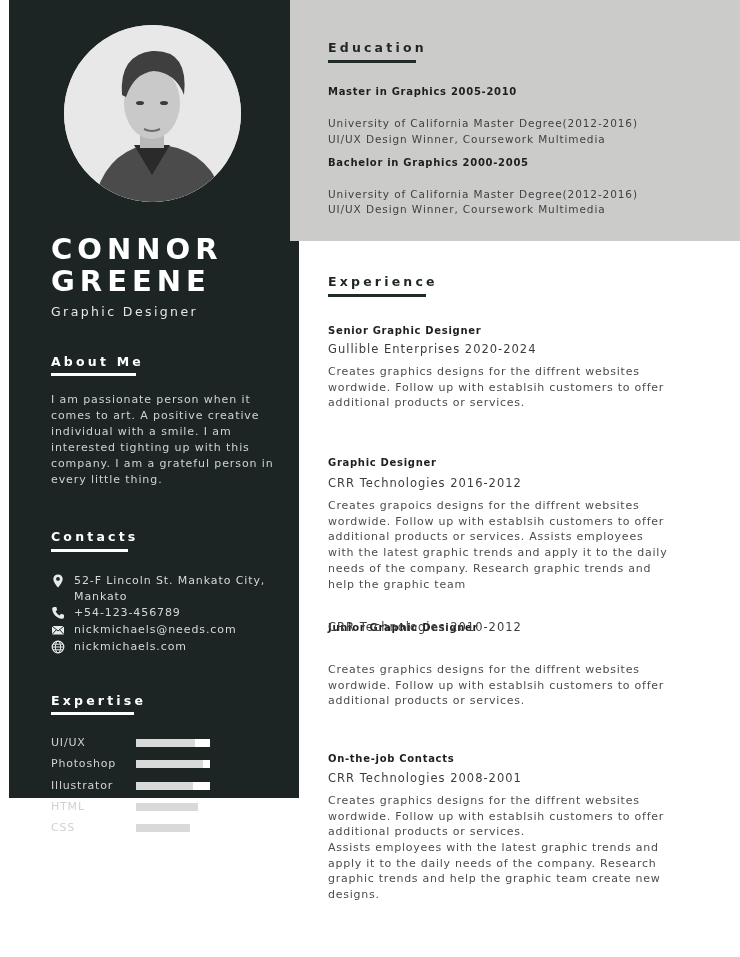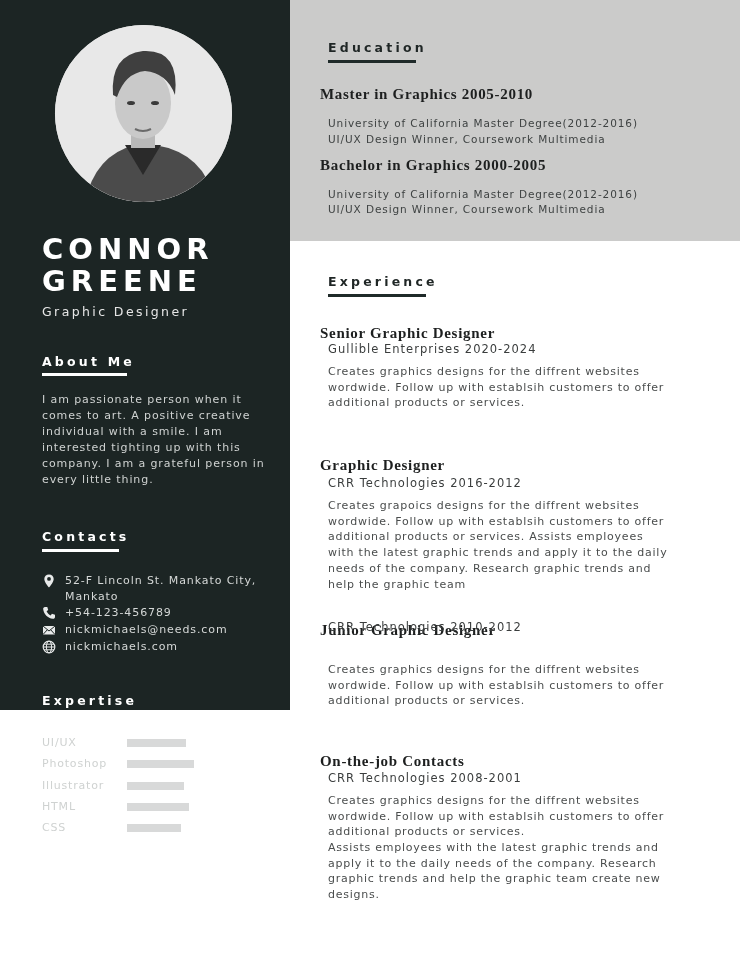--- a/index.html
+++ b/index.html
@@ -1,18 +1,18 @@
 <!DOCTYPE html>
 <html><head>
 <meta charset="utf-8">
 <style>
   * { box-sizing: border-box; margin: 0; padding: 0; }
   html, body { width: 740px; height: 957px; overflow: hidden; background: #ffffff; }
   body { font-family: "DejaVu Sans", sans-serif; position: relative; }
-  .sidebar { position: absolute; left: 0; top: 0; width: 290px; height: 710px; background: #1c2524; }
+  .sidebar { position: absolute; left: 9px; top: 0; width: 290px; height: 798px; background: #1c2524; }
   .photo { position: absolute; left: 55px; top: 25px; width: 177px; height: 177px; border-radius: 50%;
     background: radial-gradient(circle at 50% 45%, #f0f0f0 0%, #e4e4e4 55%, #d6d6d6 100%); overflow: hidden; }
   .photo svg { width: 100%; height: 100%; display: block; }
   .name { position: absolute; left: 42px; top: 233px; color: #ffffff; font-weight: bold; font-size: 29px;
     letter-spacing: 5px; line-height: 32px; }
   .role { position: absolute; left: 42px; top: 304px; color: #e6e6e6; font-size: 12.5px; letter-spacing: 2.4px; }
   .side-h { position: absolute; left: 42px; color: #ffffff; font-weight: bold; font-size: 12.5px; letter-spacing: 3.2px; }
   .side-ul { position: absolute; left: 42px; height: 3px; background: #ffffff; }
   .about { position: absolute; left: 42px; top: 392px; width: 232px; color: #cfd2d1; font-size: 11px;
     line-height: 16px; letter-spacing: 0.9px; }
@@ -20,21 +20,21 @@
     font-size: 11px; letter-spacing: 0.9px; line-height: 16px; }
   .contact .ic { width: 14px; height: 14px; margin-right: 9px; flex: 0 0 14px; margin-top: 1px; }
   .contact .ic svg { width: 14px; height: 14px; display: block; }
   .skill { position: absolute; left: 42px; width: 170px; height: 14px; }
   .skill .lbl { position: absolute; left: 0; top: 0; color: #cfd2d1; font-size: 11px; letter-spacing: 0.8px; line-height: 14px; }
   .skill .track { position: absolute; left: 85px; top: 3px; width: 74px; height: 8px; background: #ffffff; }
   .skill .fill { position: absolute; left: 0; top: 0; height: 8px; background: #d8d9d9; }
   .edu-bg { position: absolute; left: 290px; top: 0; width: 450px; height: 241px; background: #cbcbca; }
   .main-h { position: absolute; left: 328px; color: #1f2625; font-weight: bold; font-size: 12.5px; letter-spacing: 3.2px; }
   .main-ul { position: absolute; left: 328px; height: 3px; background: #1f2a29; }
-  .entry-title { position: absolute; left: 320px; color: #1d1f1f; font-weight: bold; font-size: 15px; letter-spacing: 0.7px; font-family: Liberation Serif, serif; }
+  .entry-title { position: absolute; left: 328px; color: #1d1f1f; font-weight: bold; font-size: 10px; letter-spacing: 0.7px; }
   .edu-line { position: absolute; left: 328px; color: #3e4242; font-size: 10.5px; letter-spacing: 0.9px; line-height: 16px; margin-top: 12px; }
   .company { position: absolute; left: 328px; color: #3a3d3d; font-size: 11.5px; letter-spacing: 1px; }
   .desc { position: absolute; left: 328px; width: 345px; color: #4a4d4d; font-size: 11px; line-height: 15.7px; letter-spacing: 0.75px; }
 </style>
 </head>
 <body>
 
 <div class="sidebar">
   <div class="photo">
     <svg viewBox="0 0 177 177">

